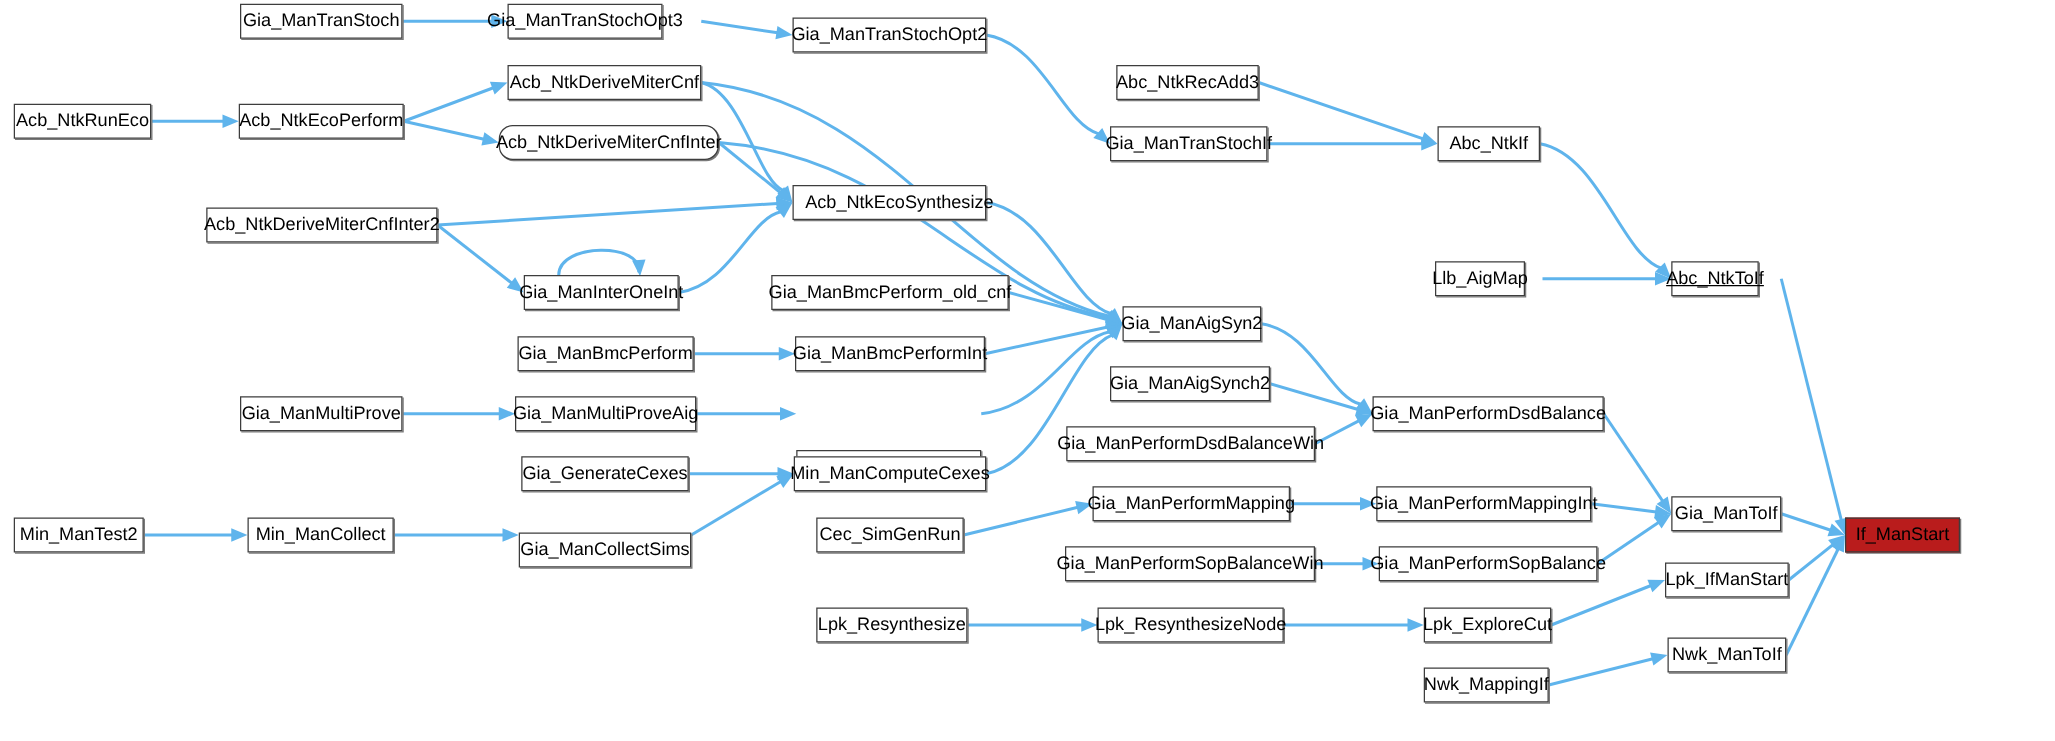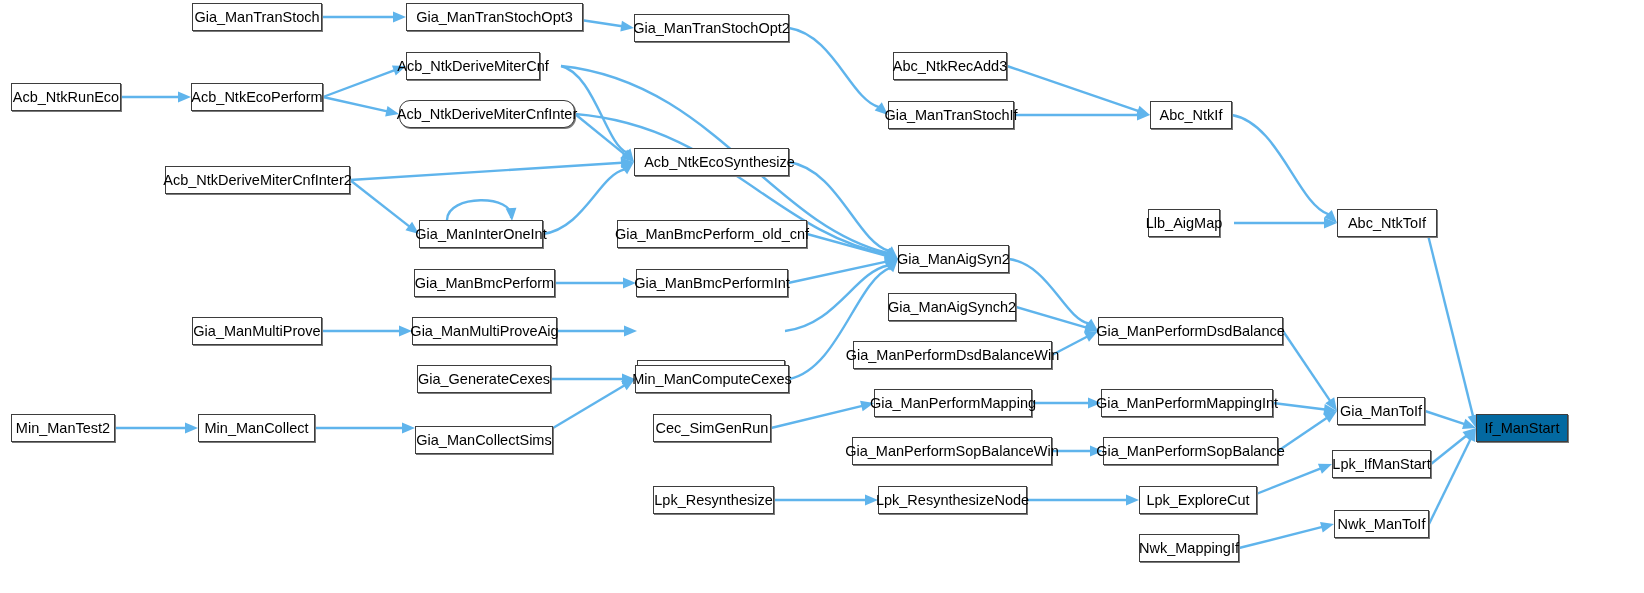--- a/index.html
+++ b/index.html
@@ -19,21 +19,21 @@
     color:#000000;
     font-size:14.5px;
     line-height:1;
     display:flex;align-items:center;justify-content:center;
     white-space:nowrap;
     box-shadow:1px 1px 0 0 #7a7a7a;
     height:28px;
     z-index:5;
   }
   .node.current{
-    background:#0369a1;
+    background:#b91c1c;
     border:1px solid #3d3d3d;
   }
   .node span{pointer-events:none;}
 </style>
 </head>
 <body>
 
 <div id="canvas">
   <svg id="edges" viewBox="0 0 1644 593" preserveAspectRatio="none">
       <g>
@@ -222,30 +222,30 @@
       </g>
       <g>
         <path d="M 1429 524 L 1470.723438557502 438.7776574144637" fill="none" stroke="#5fb4ec" stroke-width="2.4"></path>
         <polygon points="1476,428 1475.133670940469,442.0502481814597 1465.4337792674519,437.3013428832116" fill="#5fb4ec"></polygon>
       </g>
     </svg>
   <div id="nodes">
       <div class="node" style="left: 192px; top: 3px; width: 130px;">
         <span>Gia_ManTranStoch</span>
       </div>
-      <div class="node" style="left: 406px; top: 3px; width: 177px;">
+      <div class="node" style="left: 406px; top: 3px; width: 124px;">
         <span>Gia_ManTranStochOpt3</span>
       </div>
       <div class="node" style="left: 634px; top: 14px; width: 155px;">
         <span>Gia_ManTranStochOpt2</span>
       </div>
       <div class="node" style="left: 893px; top: 52px; width: 114px;">
         <span>Abc_NtkRecAdd3</span>
       </div>
-      <div class="node" style="left: 406px; top: 52px; width: 134px;">
+      <div class="node" style="left: 406px; top: 52px; width: 155px;">
         <span>Acb_NtkDeriveMiterCnf</span>
       </div>
       <div class="node" style="left: 11px; top: 83px; width: 110px;">
         <span>Acb_NtkRunEco</span>
       </div>
       <div class="node" style="left: 191px; top: 83px; width: 132px; text-align: center;">
         <span>Acb_NtkEcoPerform</span>
       </div>
       <div class="node" style="left: 888px; top: 101px; width: 126px;">
         <span>Gia_ManTranStochIf</span>
@@ -258,21 +258,21 @@
       </div>
       <div class="node" style="left: 634px; top: 148px; width: 155px; padding-left: 16px;">
         <span>Acb_NtkEcoSynthesize</span>
       </div>
       <div class="node" style="left: 165px; top: 166px; width: 185px;">
         <span>Acb_NtkDeriveMiterCnfInter2</span>
       </div>
       <div class="node" style="left: 1148px; top: 209px; width: 72px;">
         <span>Llb_AigMap</span>
       </div>
-      <div class="node" style="left: 1337px; top: 209px; width: 100px;">
+      <div class="node" style="left: 1337px; top: 209px; width: 70px; text-decoration: underline;">
         <span>Abc_NtkToIf</span>
       </div>
       <div class="node" style="left: 419px; top: 220px; width: 124px;">
         <span>Gia_ManInterOneInt</span>
       </div>
       <div class="node" style="left: 617px; top: 220px; width: 190px;">
         <span>Gia_ManBmcPerform_old_cnf</span>
       </div>
       <div class="node" style="left: 898px; top: 245px; width: 111px;">
         <span>Gia_ManAigSyn2</span>
@@ -339,21 +339,21 @@
       </div>
       <div class="node" style="left: 1332px; top: 450px; width: 99px;">
         <span>Lpk_IfManStart</span>
       </div>
       <div class="node" style="left: 653px; top: 486px; width: 121px;">
         <span>Lpk_Resynthesize</span>
       </div>
       <div class="node" style="left: 878px; top: 486px; width: 149px;">
         <span>Lpk_ResynthesizeNode</span>
       </div>
-      <div class="node" style="left: 1139px; top: 486px; width: 118px;">
+      <div class="node" style="left: 1139px; top: 486px; width: 102px;">
         <span>Lpk_ExploreCut</span>
       </div>
       <div class="node" style="left: 1334px; top: 510px; width: 95px;">
         <span>Nwk_ManToIf</span>
       </div>
       <div class="node" style="left: 1139px; top: 534px; width: 100px;">
         <span>Nwk_MappingIf</span>
       </div>
     </div>
 </div>

